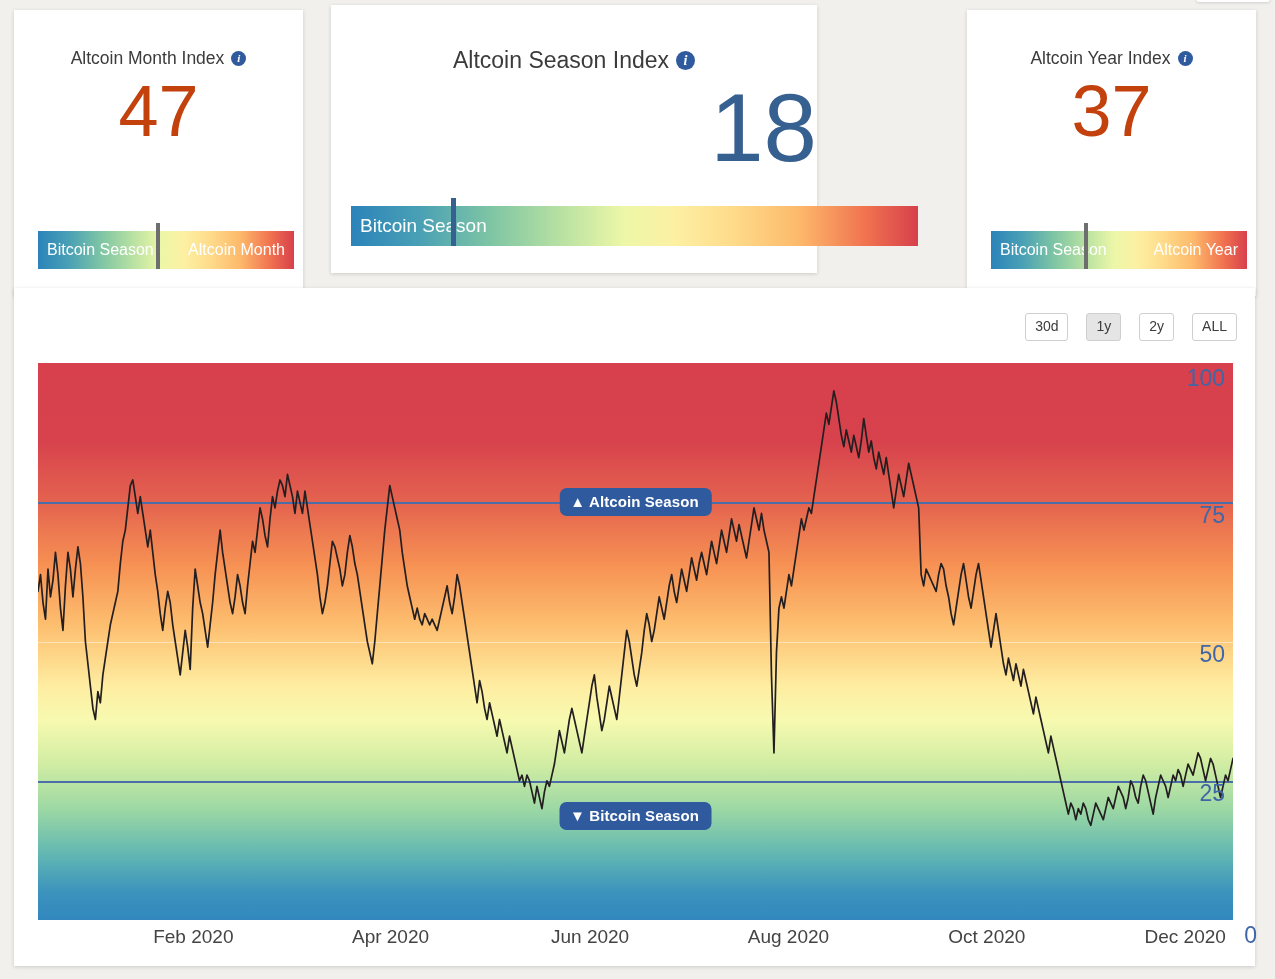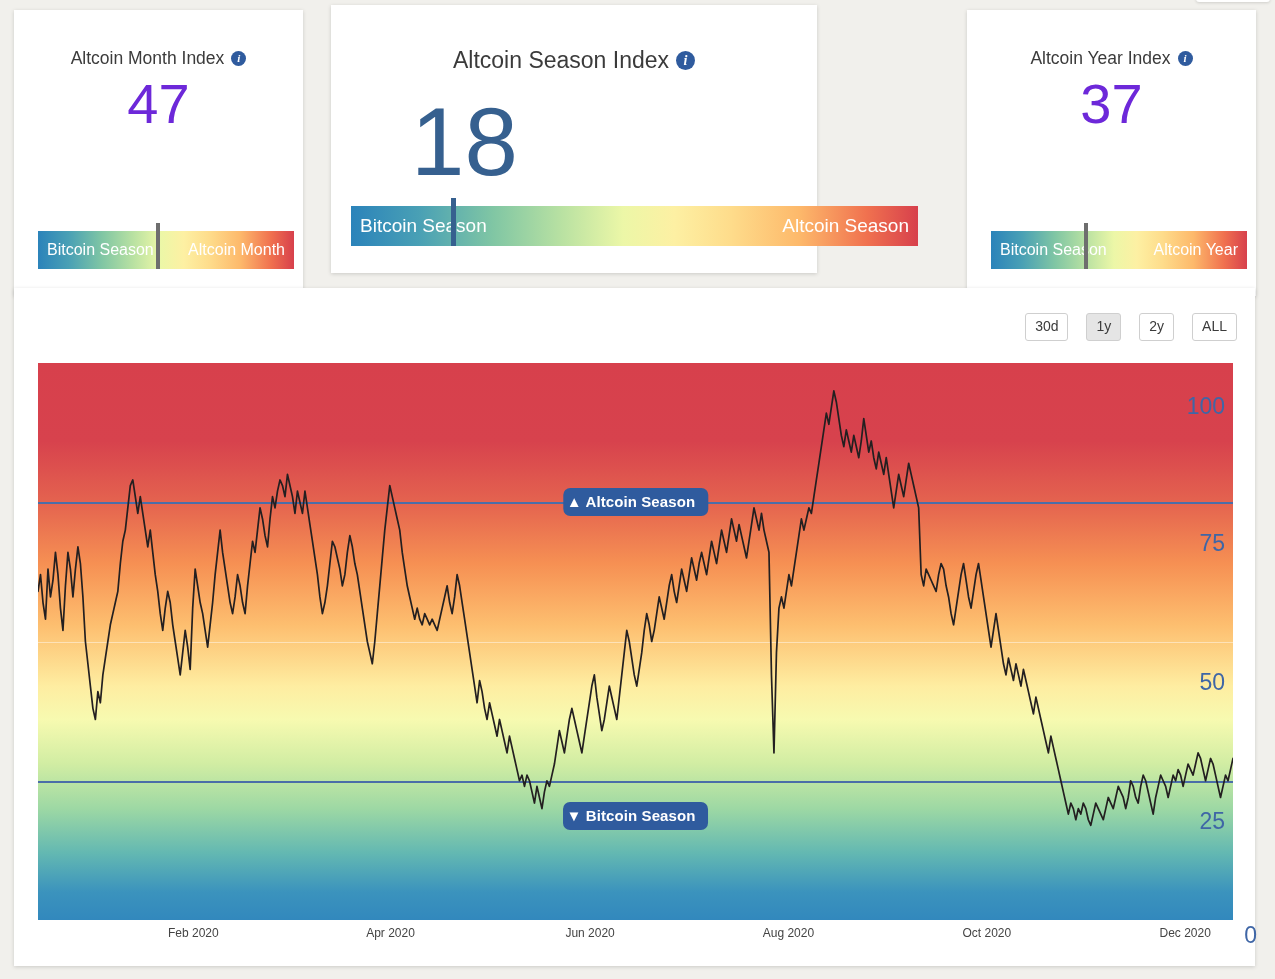--- a/index.html
+++ b/index.html
@@ -43,22 +43,22 @@
     font-weight: bold; font-style: italic;
     font-family: "Liberation Serif", serif;
   }
   .card-side .info-icon { width: 15px; height: 15px; font-size: 11px; line-height: 15px; }
   .card-center .info-icon { width: 19px; height: 19px; font-size: 14px; line-height: 19px; }
 
   .card-value {
     text-align: center; font-weight: 300;
     font-family: "Liberation Sans", sans-serif;
   }
-  .card-side .card-value  { font-size: 56px; color: #6d28d9; line-height: 1.02; margin-top: 6px; }
-  .card-center .card-value{ font-size: 96px; color: #36608f; line-height: 1.0; margin-top: 20px; text-align: left; padding-left: 80px; }
+  .card-side .card-value  { font-size: 72px; color: #c2410c; line-height: 1.02; margin-top: 6px; }
+  .card-center .card-value{ font-size: 96px; color: #36608f; line-height: 1.0; margin-top: 6px; text-align: right; padding-left: 80px; }
 
   
   .scale-wrap { position: absolute; }
   .card-left  .scale-wrap { left: 24px; bottom: 27px; width: 256px; height: 46px; }
   .card-right .scale-wrap { left: 24px; bottom: 27px; width: 256px; height: 46px; }
   .card-center .scale-wrap{ left: 20px; bottom: 27px; width: 567px; height: 48px; }
 
   .scale-bar {
     position: absolute; left: 0; bottom: 0; width: 100%; height: 38px;
     background: linear-gradient(to right,
@@ -125,41 +125,40 @@
     position: absolute; left: 0; width: 100%; height: 1px;
     top: 50%; background: rgba(255,255,255,0.45);
   }
 
   .chart-svg { position: absolute; left: 0; top: 0; width: 100%; height: 100%; }
 
   .season-badge {
     position: absolute; left: 50%; transform: translate(-50%, -50%);
     background: #2f5b9e; color: #ffffff;
     font-size: 15px; font-weight: bold;
-    padding: 5px 13px 6px 4px; border-radius: 7px;
+    padding: 5px 13px 6px 11px; border-radius: 7px;
     white-space: nowrap; letter-spacing: 0.1px;
   }
   .badge-alt { top: 25%; }
   .badge-btc { top: 75%; margin-top: 35px; }
 
   
   .y-label {
     position: absolute; right: 8px;
     color: #3f66a6; font-size: 23px; line-height: 1;
     font-family: "Liberation Sans", sans-serif;
-    margin-top: 28px;
   }
 
   
   .x-labels {
     position: absolute; left: 24px; top: 638px; width: 1195px; height: 24px;
   }
   .x-label {
     position: absolute; transform: translateX(-50%);
-    color: #444; font-size: 12px; white-space: nowrap;
+    color: #444; font-size: 19px; white-space: nowrap;
   }
   .zero-label {
     position: absolute; right: -2px; top: 636px;
     color: #3f66a6; font-size: 23px; line-height: 1;
   }
 </style>
 </head>
 <body>
 
 <div id="root">
@@ -182,21 +181,20 @@
 
   <div class="card card-center">
     <div class="card-title">
       <span>Altcoin Season Index</span>
       <span class="info-icon">i</span>
     </div>
     <div class="card-value">18</div>
     <div class="scale-wrap">
       <div class="scale-bar"></div>
       <div class="scale-label left">Bitcoin Season</div>
-      <div class="scale-label right">Altcoin Season</div>
       <div class="scale-marker" style="left: calc(18% - 2px);"></div>
     </div>
   </div>
 
   <div class="card card-side card-right">
     <div class="card-title">
       <span>Altcoin Year Index</span>
       <span class="info-icon">i</span>
     </div>
     <div class="card-value">37</div>

